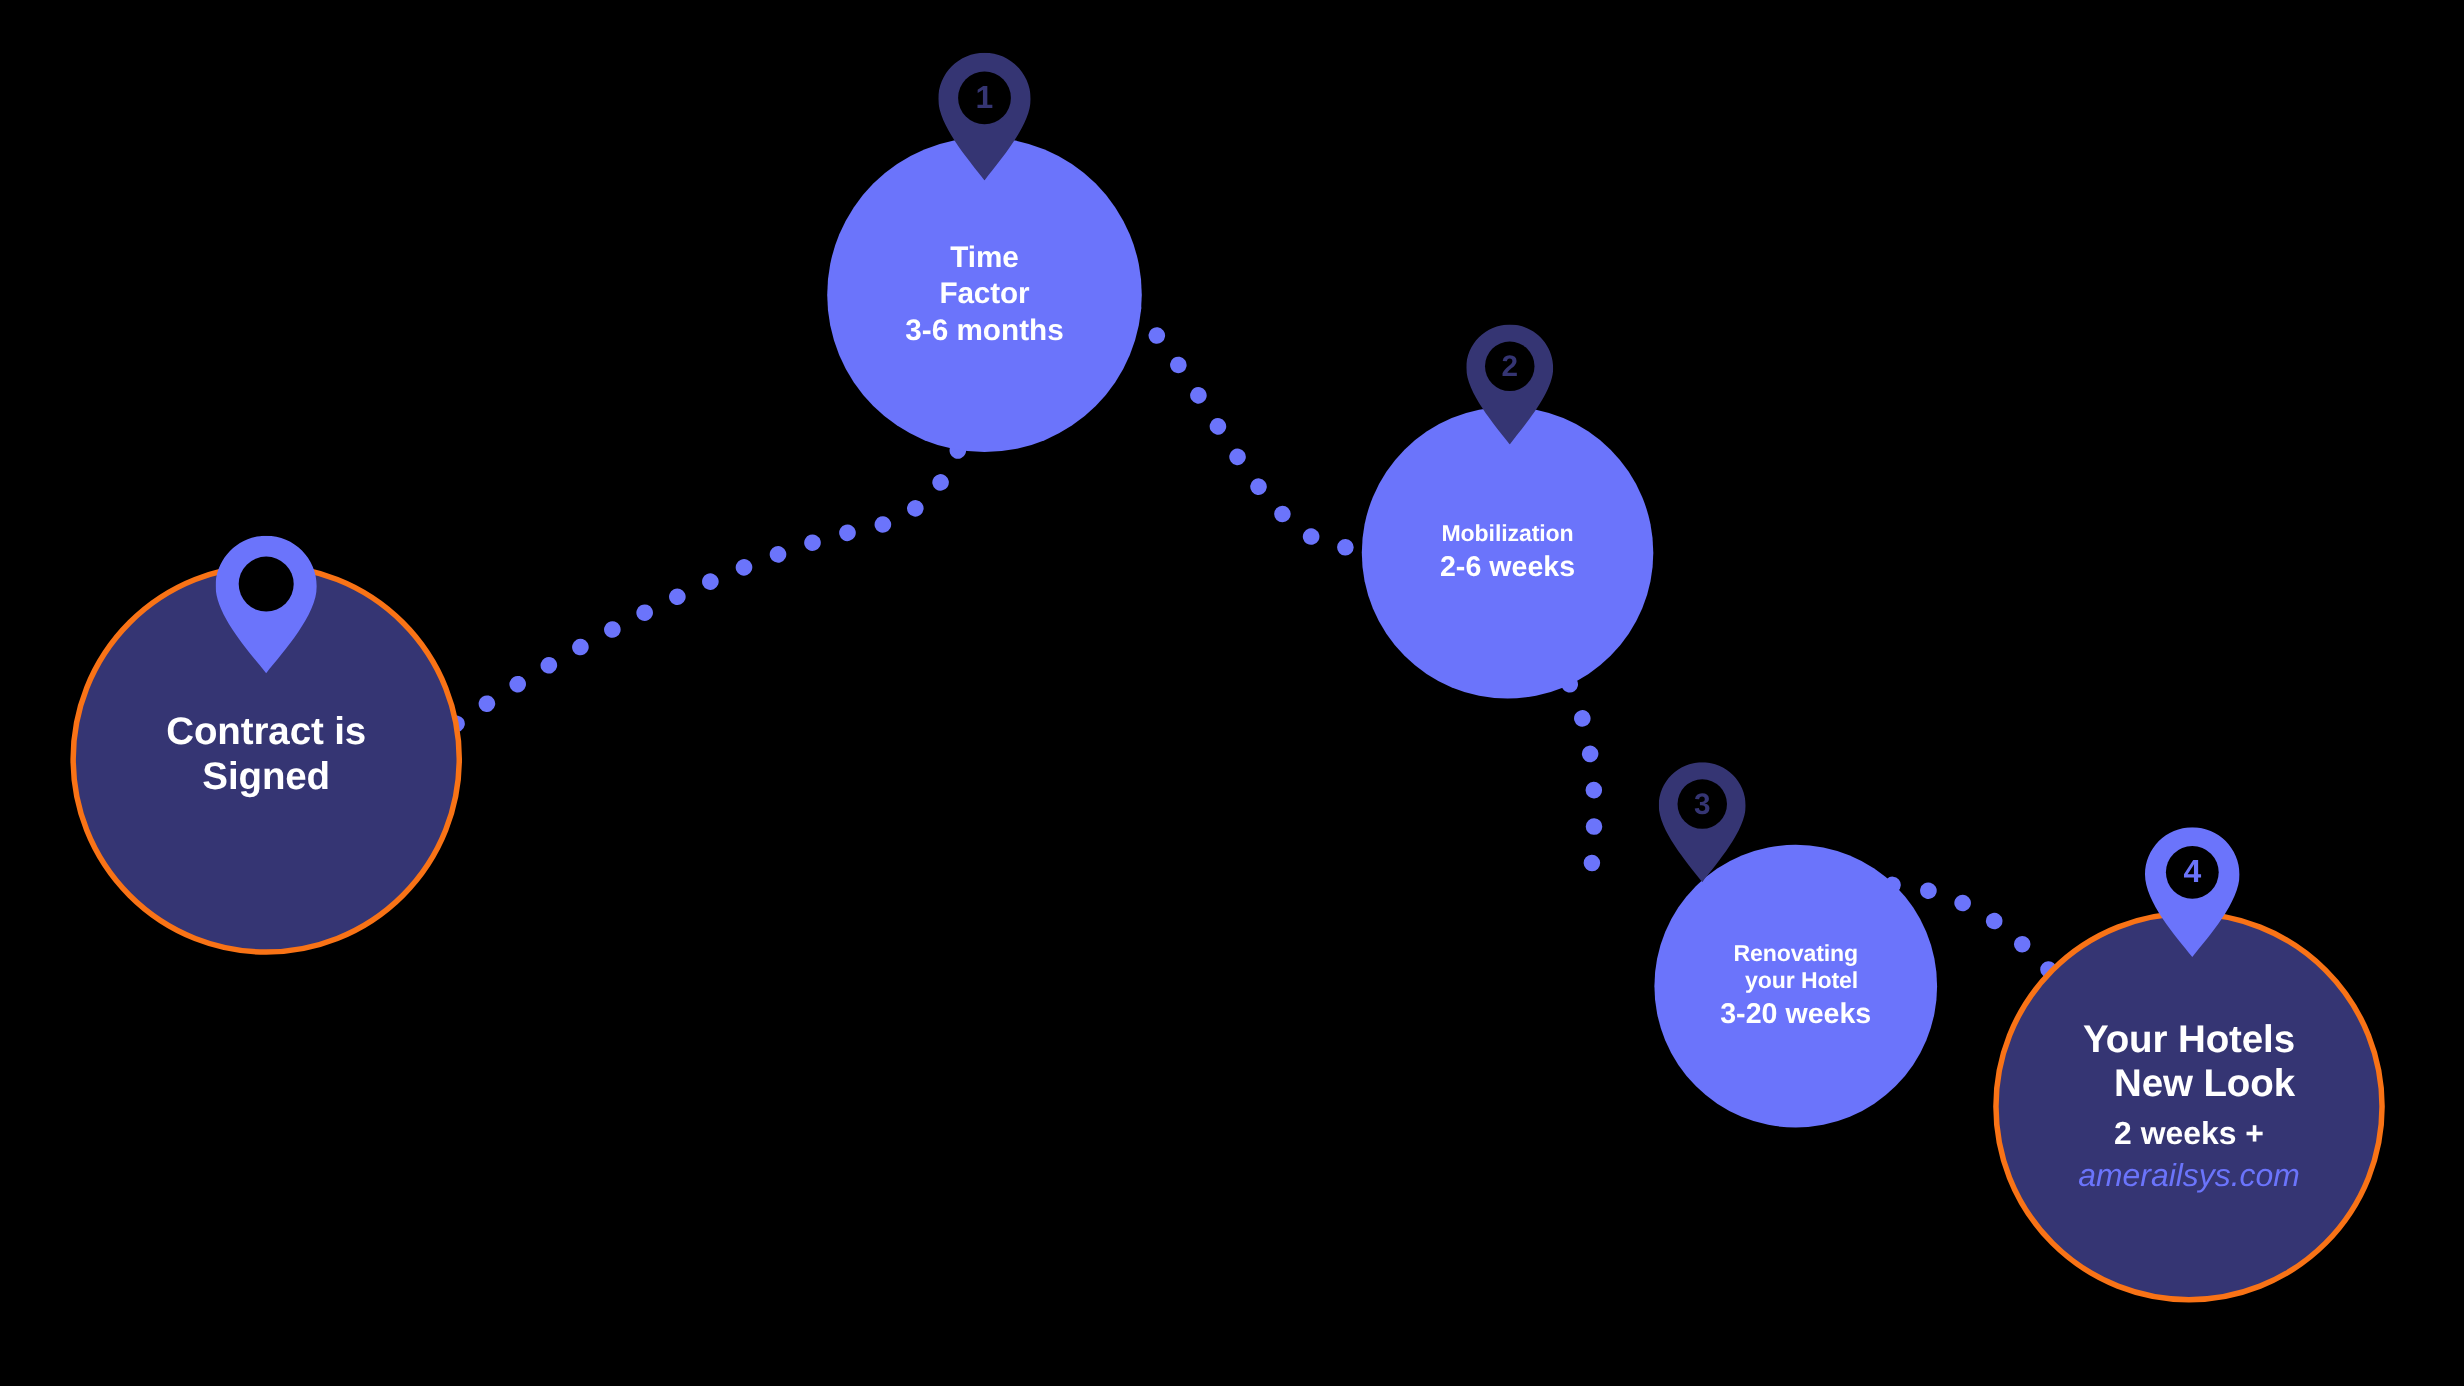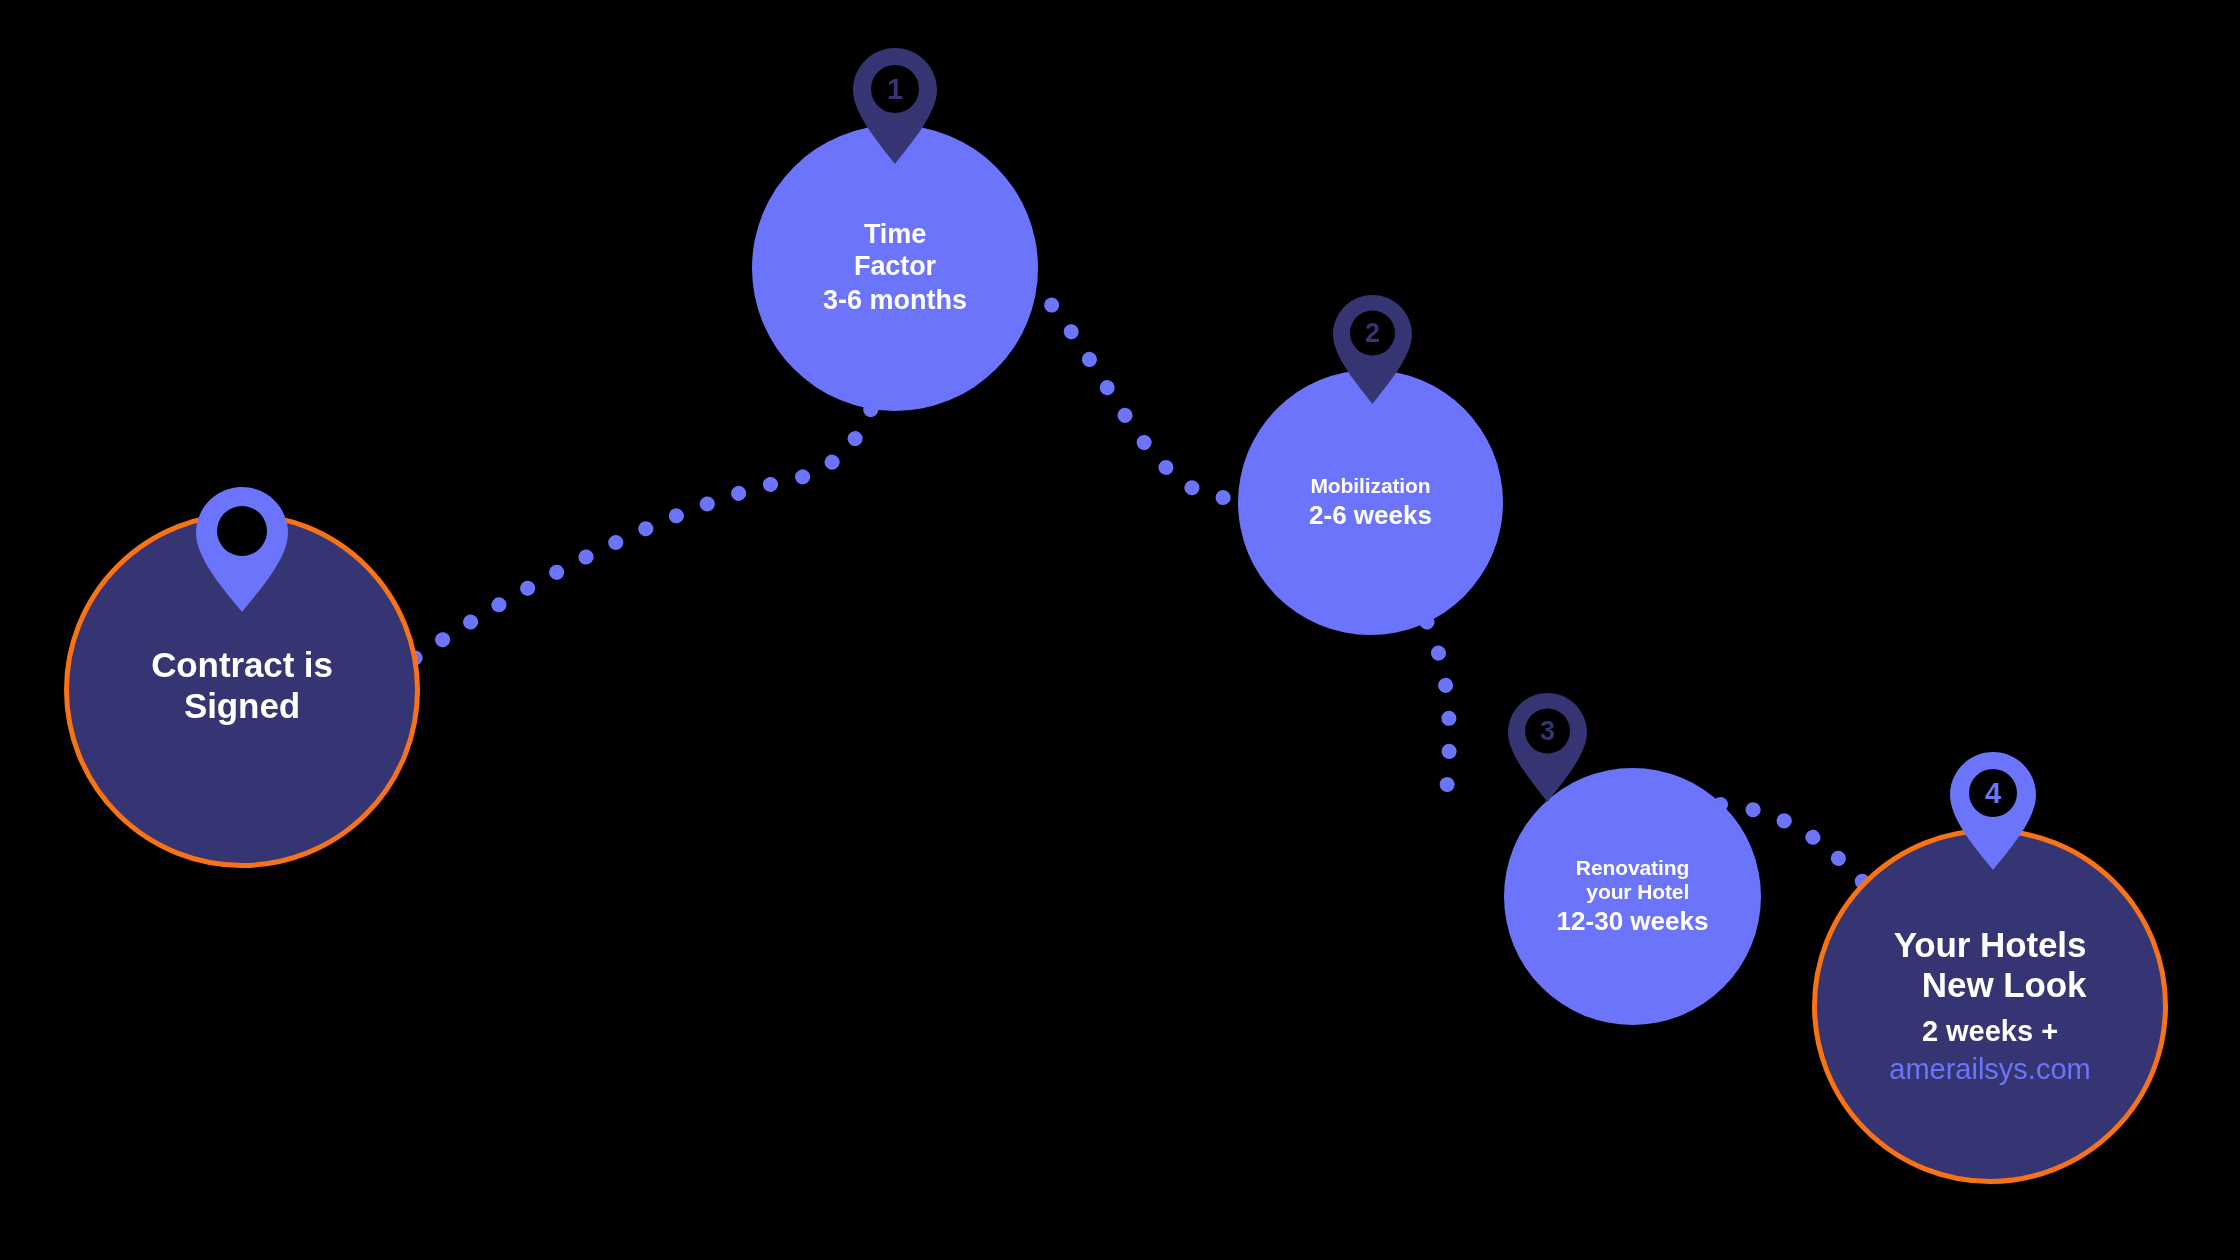--- a/index.html
+++ b/index.html
@@ -55,20 +55,21 @@
   }
   .node-sub {
     font-weight: bold;
     color: #ffffff;
     line-height: 1.2;
   }
   .node-link {
     font-weight: normal;
     color: #6b74fb;
     line-height: 1.25;
+    font-style: italic;
   }
 
   
   .sz-lg .node-title { font-size: 35px; }
   .sz-lg .node-sub   { font-size: 29px; margin-top: 8px; }
   .sz-lg .node-link  { font-size: 29px; margin-top: 2px; }
 
   .sz-md .node-title { font-size: 27px; }
   .sz-md .node-sub   { font-size: 27px; margin-top: 2px; }
 
@@ -153,21 +154,21 @@
     <svg width="79" height="109" viewBox="0 0 79 109">
       <path d="M39.5 0 C17.7 0 0 17.7 0 39.5 C0 62 25.8 91 39.5 109 C53.2 91 79 62 79 39.5 C79 17.7 61.3 0 39.5 0 Z" fill="#353573"></path>
       <circle cx="39.5" cy="38" r="22.5" fill="#000000"></circle>
     </svg>
     <div class="pin-num" style="top:23px; font-size:27px; color:#353573;">3</div>
   </div>
 
   <div class="node filled sz-sm" style="left:1504px; top:768px; width:257px; height:257px;text-align:right;">
     <div class="node-title">Renovating
 your Hotel</div>
-    <div class="node-sub">12-30 weeks</div>
+    <div class="node-sub">3-20 weeks</div>
   </div>
 
   <div class="pin" style="left:1950px; top:752px; width:86px; height:118px;">
     <svg width="86" height="118" viewBox="0 0 86 118">
       <path d="M43 0 C19.3 0 0 19.3 0 43 C0 68 28 99 43 118 C58 99 86 68 86 43 C86 19.3 66.7 0 43 0 Z" fill="#6b74fb"></path>
       <circle cx="43" cy="41" r="24" fill="#000000"></circle>
     </svg>
     <div class="pin-num" style="top:25px; font-size:29px; color:#6b74fb;">4</div>
   </div>
 

